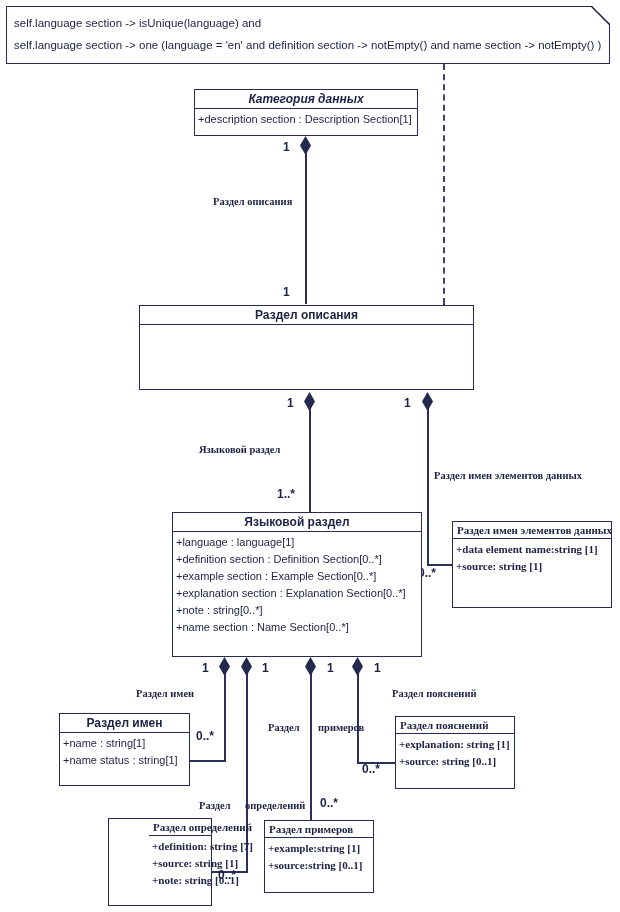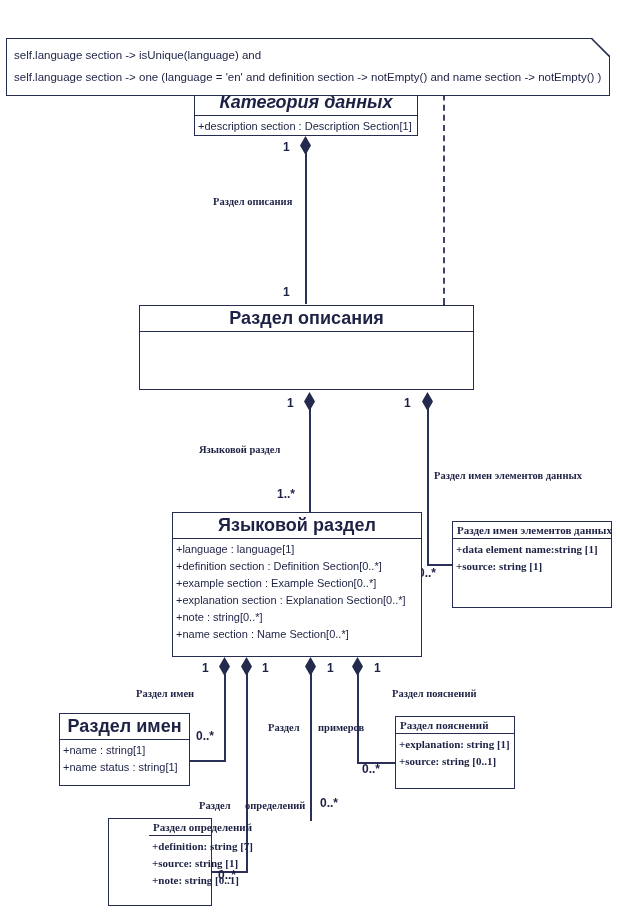--- a/index.html
+++ b/index.html
@@ -10,30 +10,30 @@
 
   
   .umlbox{position:absolute;background:#ffffff;border:1.6px solid #262b52;
           box-sizing:border-box;z-index:5;}
   .umlbox .title{text-align:center;border-bottom:1.6px solid #262b52;
           padding:2px 4px;font-weight:bold;white-space:nowrap;}
   .umlbox .attrs{padding:2px 3px;}
   .umlbox .attrs div{white-space:nowrap;line-height:1.55;}
 
   
-  .sans .title{font-family:"Liberation Sans",sans-serif;font-size:18px;}
+  .sans .title{font-family:"Liberation Sans",sans-serif;font-size:12px;}
   .sans .attrs div{font-family:"Liberation Sans",sans-serif;font-size:11px;}
 
   
   .serif .title{font-family:"Liberation Serif",serif;font-size:11px;font-weight:bold;
           text-align:left;padding-left:4px;}
   .serif .attrs div{font-family:"Liberation Serif",serif;font-size:11px;font-weight:bold;}
 
   
-  #note{position:absolute;left:6px;top:6px;width:604px;height:58px;z-index:6;margin-top:32px;}
+  #note{position:absolute;left:6px;top:6px;width:604px;height:58px;z-index:6;}
   #note .noteBody{position:absolute;inset:0;background:#fff;
       border:1.6px solid #262b52;box-sizing:border-box;
       clip-path:polygon(0 0, calc(100% - 18px) 0, 100% 18px, 100% 100%, 0 100%);}
   #note .noteCorner{position:absolute;right:0;top:0;width:19px;height:19px;}
   #note .lines{position:relative;padding:6px 8px 0 8px;z-index:2;}
   #note .lines div{font-size:11.5px;line-height:1.95;white-space:nowrap;
       font-family:"Liberation Sans",sans-serif;color:#1d2144;}
 
   
   .ln{position:absolute;background:#2b3059;z-index:2;}
@@ -167,14 +167,21 @@
 
   <div class="umlbox serif" id="c-defs" style="left:108px;top:818px;width:104px;height:88px;padding-left:40px;">
     <div class="title">Раздел определений</div>
     <div class="attrs">
       <div>+definition: string [7]</div>
       <div>+source: string [1]</div>
       <div>+note: string [0..1]</div>
     </div>
   </div>
 
+  <div class="umlbox serif" id="c-ex" style="left:264px;top:820px;width:110px;height:73px;">
+    <div class="title">Раздел примеров</div>
+    <div class="attrs">
+      <div>+example:string [1]</div>
+      <div>+source:string [0..1]</div>
+    </div>
+  </div>
 
 </div>
 
 </body></html>

